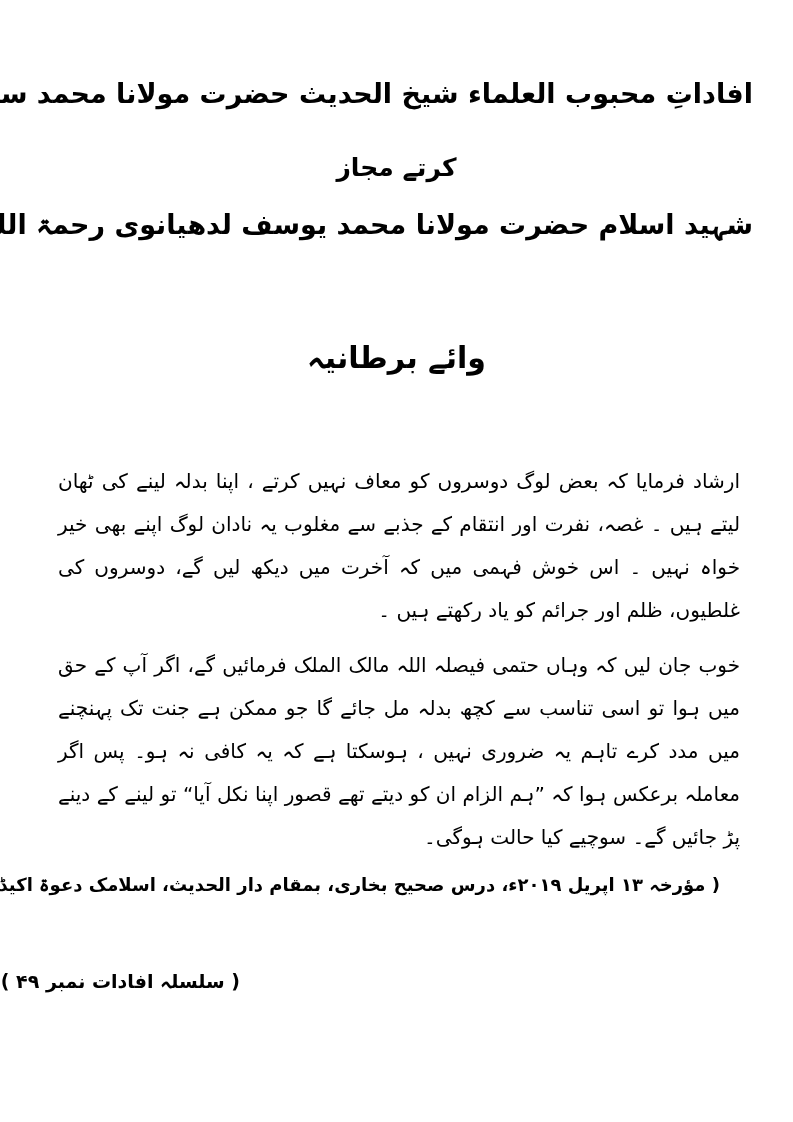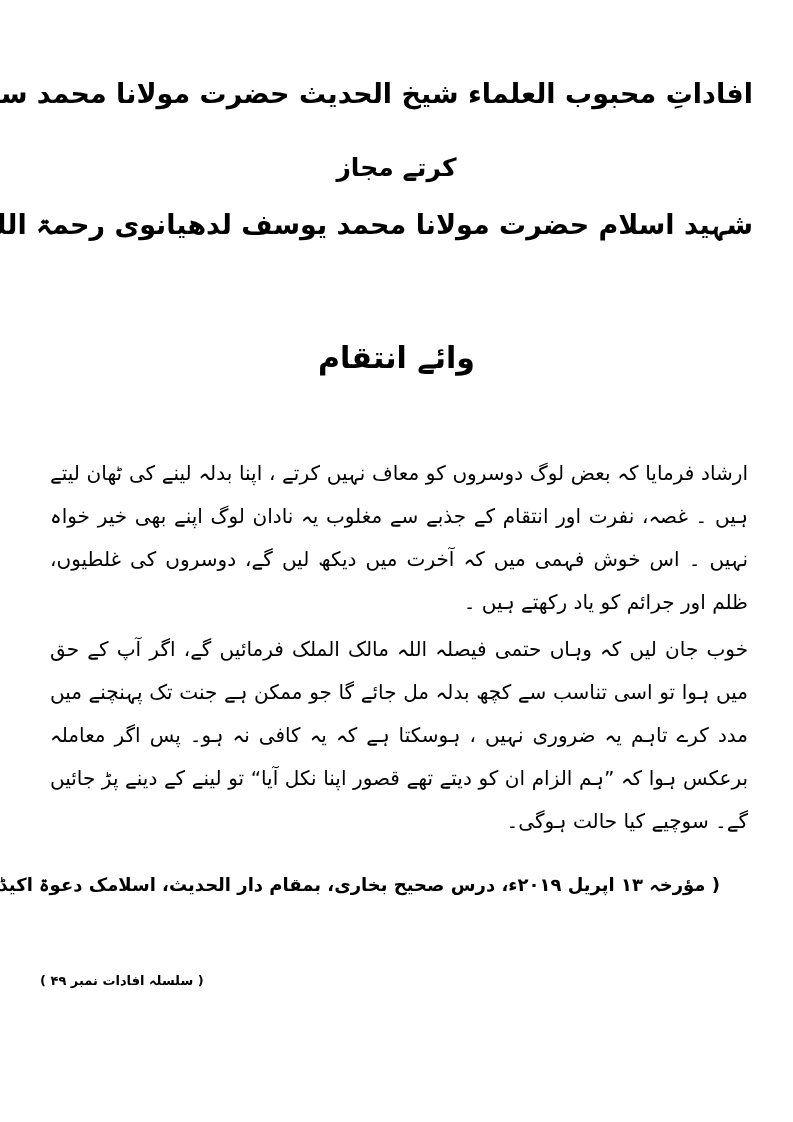--- a/index.html
+++ b/index.html
@@ -49,54 +49,54 @@
       position: absolute;
       top: 448px;
       left: 46px;
       width: 706px;
       font-size: 20px;
       line-height: 43px;
       text-align: justify;
       text-align-last: right;
     }
     .body-text p {
-      margin: 4px;
+      margin: 12px;
     }
     .citation {
       position: absolute;
       top: 868px;
       left: 80px;
       width: 640px;
       text-align: center;
       font-weight: bold;
       font-size: 18px;
       line-height: 34px;
       white-space: nowrap;
     }
     .series {
       position: absolute;
       top: 964px;
       left: 40px;
       width: 200px;
       text-align: left;
       font-weight: bold;
-      font-size: 13px;
+      font-size: 19px;
       line-height: 34px;
       white-space: nowrap;
     }
   </style>
 </head>
 <body>
 
 <div class="page">
   <div id="h1" class="header-line">افاداتِ محبوب العلماء شیخ الحدیث حضرت مولانا محمد سلیم دھورات عمت فیوضہم</div>
   <div id="h2" class="header-line">کرتے مجاز</div>
   <div id="h3" class="header-line">شہید اسلام حضرت مولانا محمد یوسف لدھیانوی رحمۃ اللہ علیہ</div>
 
-  <div class="title">وائے انتقام</div>
+  <div class="title">وائے برطانیہ</div>
 
   <div class="body-text">
     <p>ارشاد فرمایا کہ بعض لوگ دوسروں کو معاف نہیں کرتے ، اپنا بدلہ لینے کی ٹھان لیتے ہیں ۔ غصہ، نفرت اور انتقام کے جذبے سے مغلوب یہ نادان لوگ اپنے بھی خیر خواہ نہیں ۔ اس خوش فہمی میں کہ آخرت میں دیکھ لیں گے، دوسروں کی غلطیوں، ظلم اور جرائم کو یاد رکھتے ہیں ۔</p>
     <p>خوب جان لیں کہ وہاں حتمی فیصلہ اللہ مالک الملک فرمائیں گے، اگر آپ کے حق میں ہوا تو اسی تناسب سے کچھ بدلہ مل جائے گا جو ممکن ہے جنت تک پہنچنے میں مدد کرے تاہم یہ ضروری نہیں ، ہوسکتا ہے کہ یہ کافی نہ ہو۔ پس اگر معاملہ برعکس ہوا کہ ”ہم الزام ان کو دیتے تھے قصور اپنا نکل آیا“ تو لینے کے دینے پڑ جائیں گے۔ سوچیے کیا حالت ہوگی۔</p>
   </div>
 
   <div class="citation">( مؤرخہ ۱۳ اپریل ۲۰۱۹ء، درس صحیح بخاری، بمقام دار الحدیث، اسلامک دعوۃ اکیڈمی، لیسٹر، برطانیہ )</div>
 
   <div class="series">( سلسلہ افادات نمبر ۴۹ )</div>
 </div>

